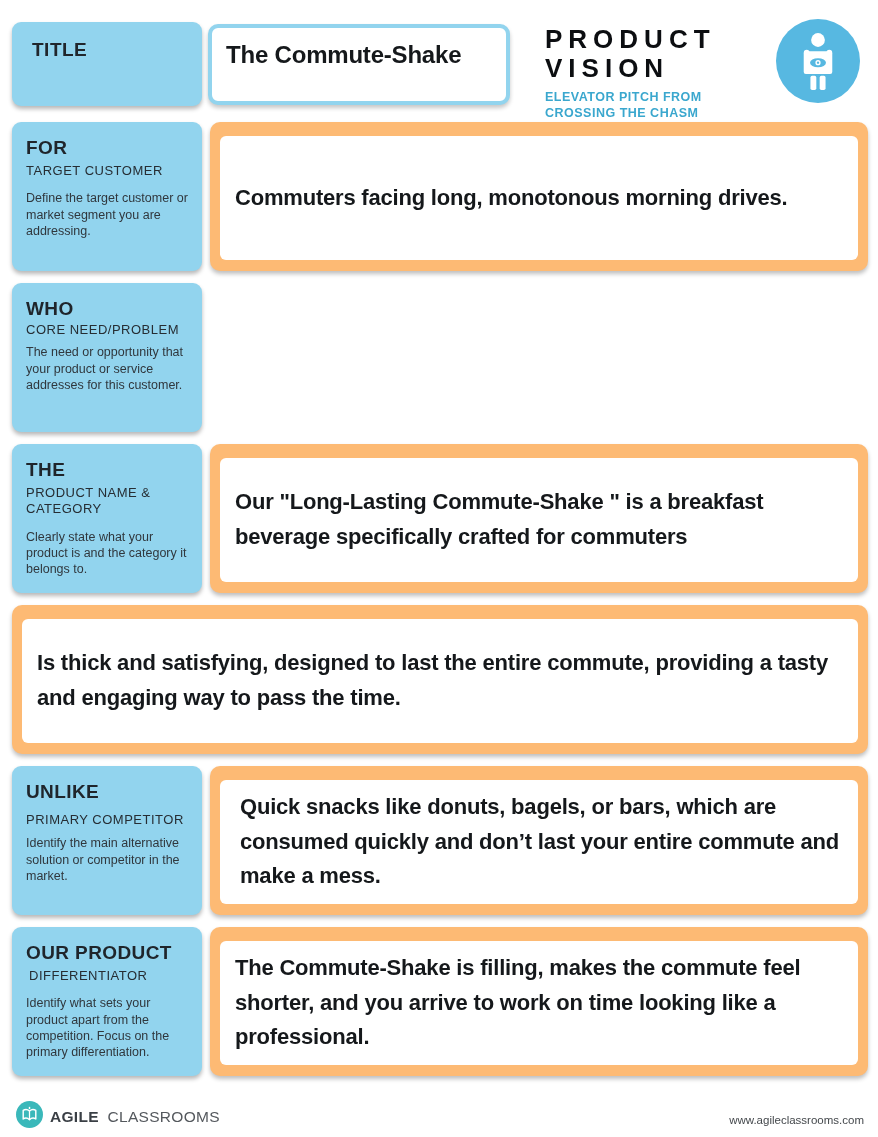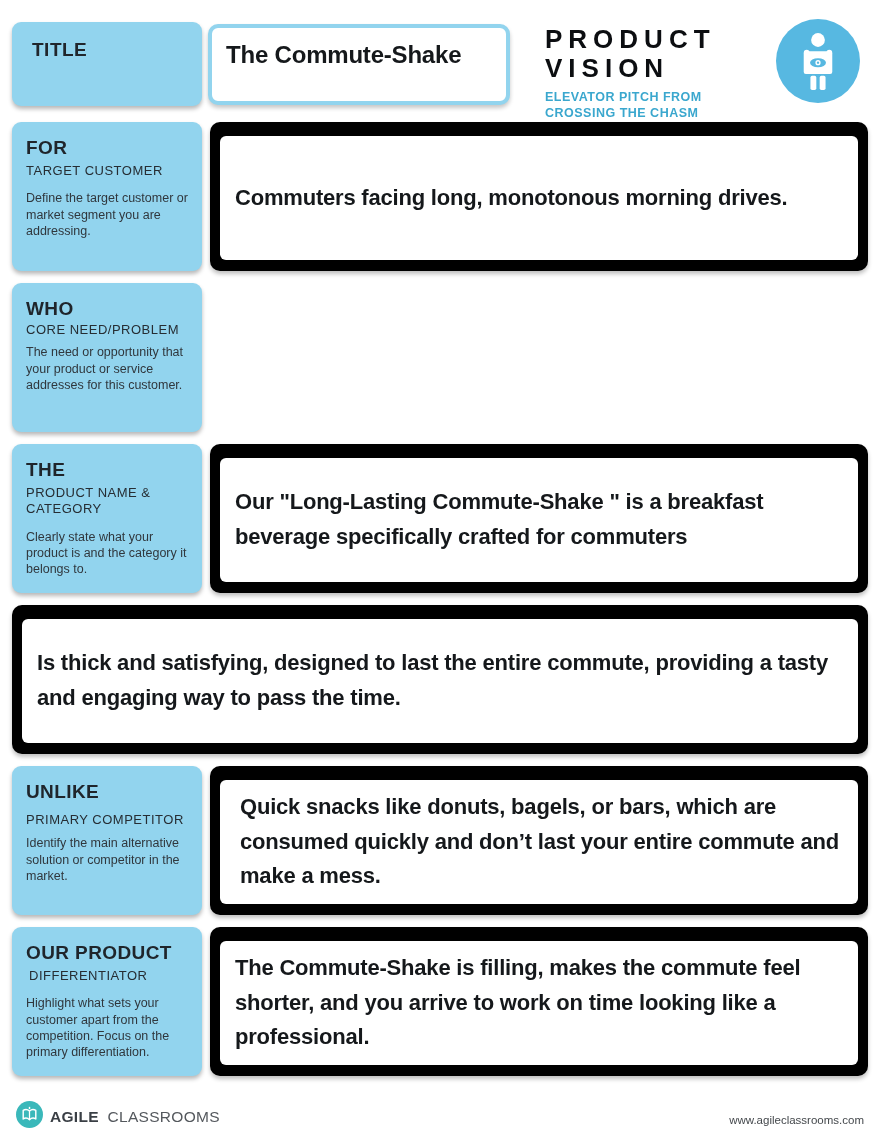--- a/index.html
+++ b/index.html
@@ -30,21 +30,21 @@
   .row { display:flex; gap:8px; height:149px; }
   .label-card {
     width:190px; flex:0 0 190px; background:#92d4ee; border-radius:9px;
     box-sizing:border-box; padding:15px 14px 0 14px;
     box-shadow:0 3px 4px rgba(0,0,0,0.28);
   }
   .label-keyword { font-size:19px; font-weight:bold; letter-spacing:0.4px; color:#1f252b; }
   .label-sub { margin-top:4px; font-size:13px; letter-spacing:0.5px; color:#262d33; line-height:1.25; }
   .label-desc { margin-top:11px; font-size:12.5px; color:#30373d; line-height:1.3; }
   .content-card {
-    flex:1; background:#000000; border-radius:10px; box-sizing:border-box;
+    flex:1; background:#fdba74; border-radius:10px; box-sizing:border-box;
     padding:14px 10px 11px 10px; box-shadow:0 3px 4px rgba(0,0,0,0.25);
   }
   .content-inner {
     background:#ffffff; border-radius:6px; height:100%; box-sizing:border-box;
     display:flex; align-items:center; padding:6px 18px 6px 15px;
   }
   .content-text { font-size:22px; font-weight:bold; color:#15181b; line-height:1.57; letter-spacing:-0.2px; }
 
   
   .footer-logo { position:absolute; left:16px; top:1101px; display:flex; align-items:center; gap:7px; }
@@ -144,21 +144,21 @@
         <div class="content-inner" style="padding-left:20px">
           <div class="content-text">Quick snacks like donuts, bagels, or bars, which are consumed quickly and don’t last your entire commute and make a mess.</div>
         </div>
       </div>
     </div>
 
     <div class="row">
       <div class="label-card">
         <div class="label-keyword">OUR PRODUCT</div>
         <div class="label-sub" style="padding-left:3px">DIFFERENTIATOR</div>
-        <div class="label-desc">Highlight what sets your customer apart from the competition. Focus on the primary differentiation.</div>
+        <div class="label-desc">Identify what sets your product apart from the competition. Focus on the primary differentiation.</div>
       </div>
       <div class="content-card">
         <div class="content-inner">
           <div class="content-text">The Commute-Shake  is filling, makes the commute feel shorter, and you arrive to work on time looking like a professional.</div>
         </div>
       </div>
     </div>
 
   </div>
 

